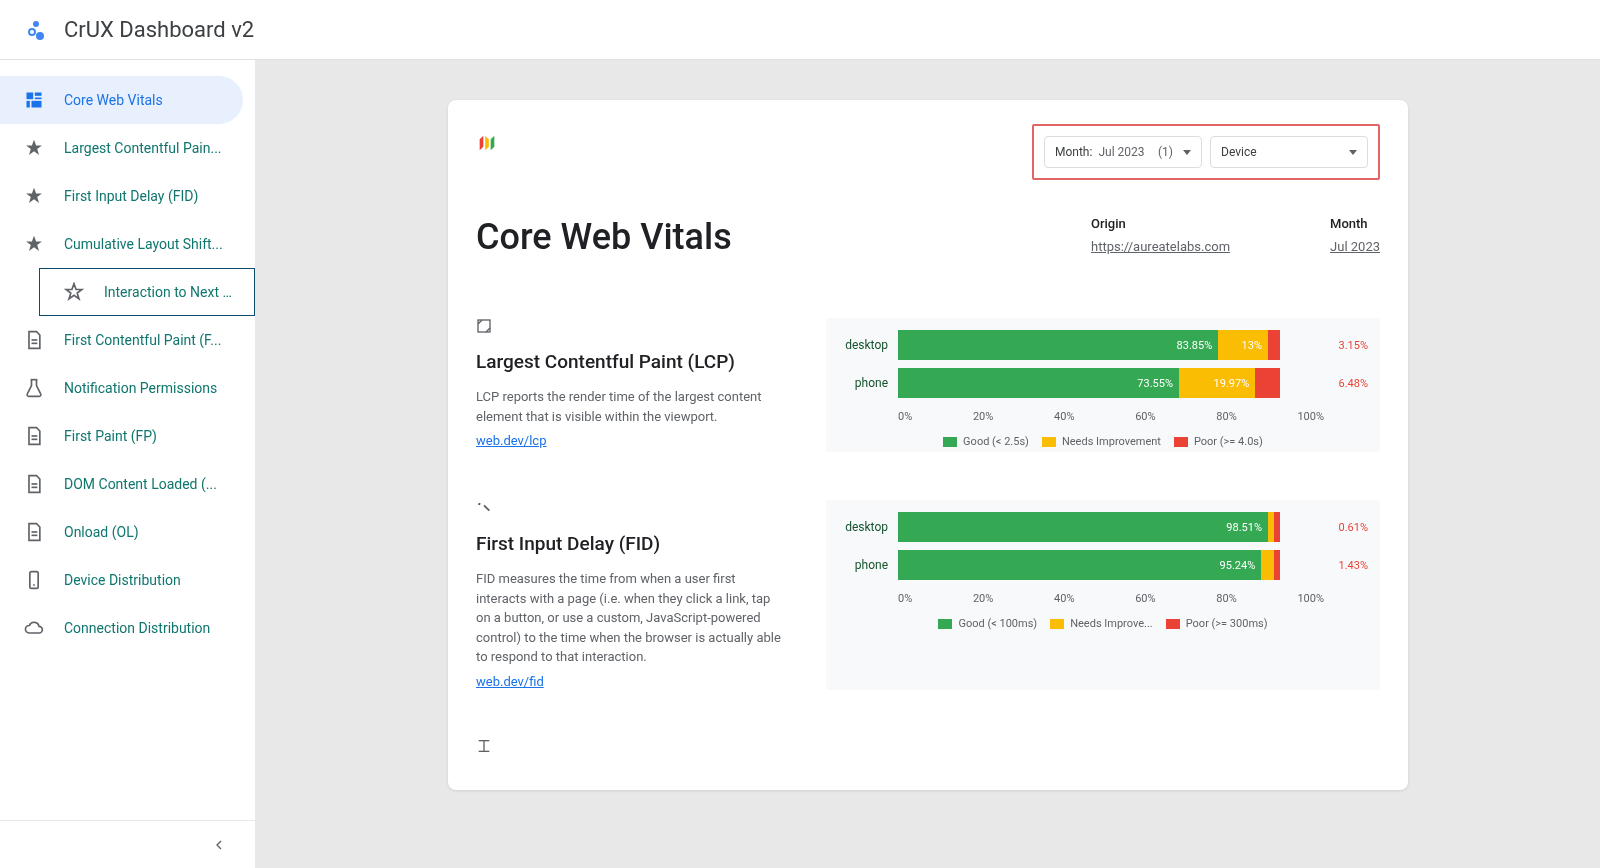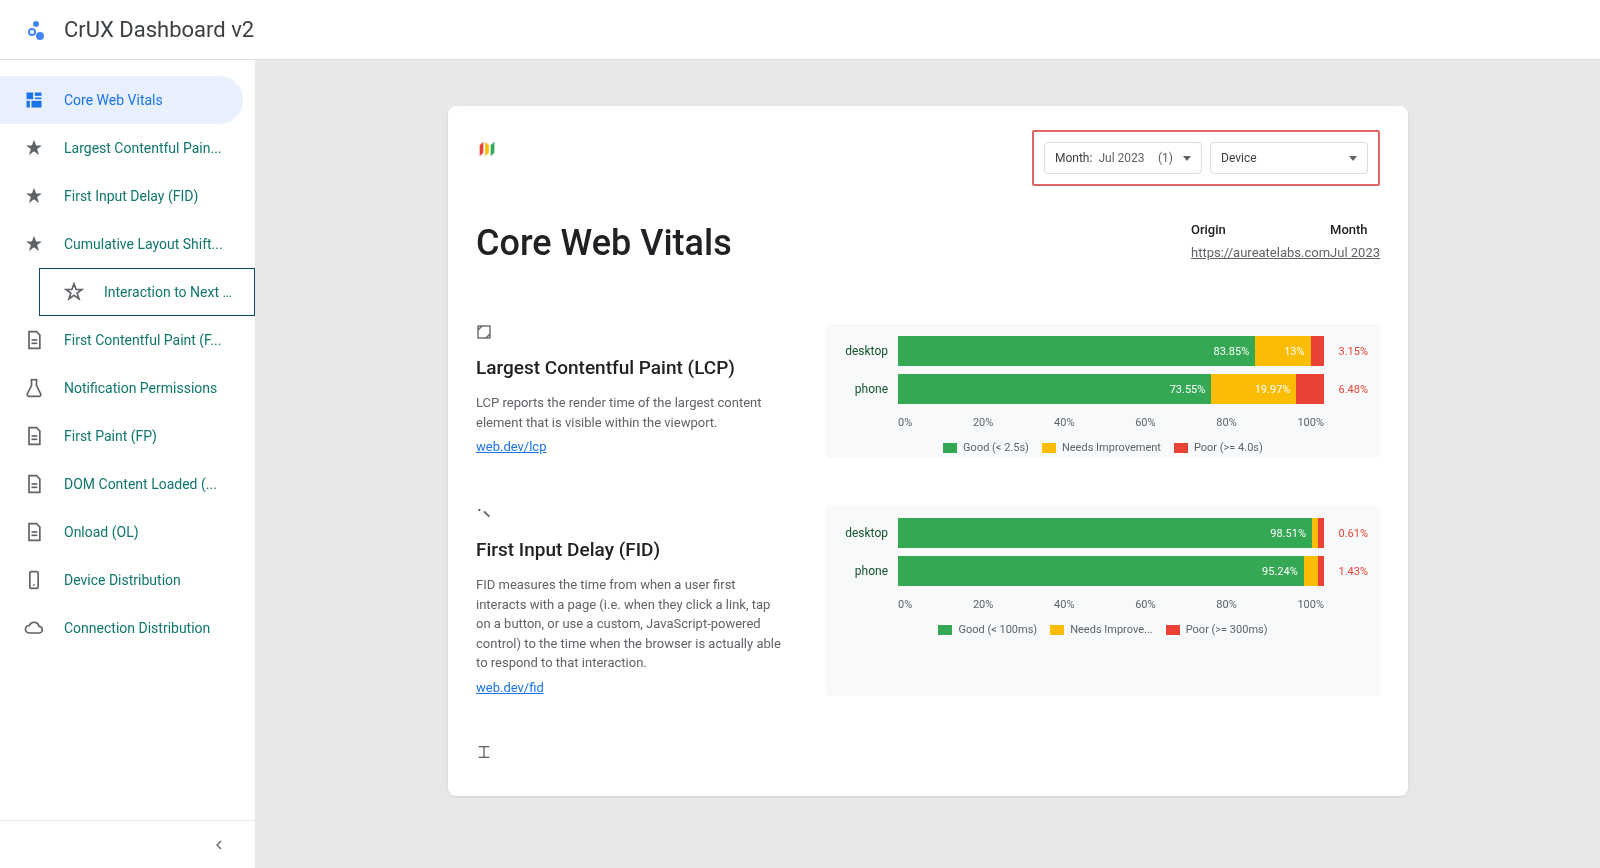--- a/index.html
+++ b/index.html
@@ -96,21 +96,21 @@
   background: #e8e8e8;
   padding: 32px 48px;
   overflow-y: auto;
 }
 .report-card {
   background: #fff;
   border-radius: 8px;
   box-shadow: 0 1px 3px rgba(0,0,0,0.1);
   padding: 24px 28px 32px;
   max-width: 960px;
-  margin: 14px auto;
+  margin: 8px auto;
 }
 .report-header {
   display: flex;
   justify-content: space-between;
   align-items: flex-start;
   margin-bottom: 36px;
 }
 .brand-logo {
   width: 22px;
   height: 22px;
@@ -145,21 +145,21 @@
   display: flex;
   justify-content: space-between;
   align-items: flex-start;
   margin-bottom: 60px;
 }
 .main-title {
   font-size: 36px;
   font-weight: 500;
   color: #202124;
 }
-.meta-cols { display: flex; }
+.meta-cols { display: flex; gap: 100px; }
 .meta-col { font-size: 13px; }
 .meta-label { font-weight: 500; color: #202124; margin-bottom: 8px; }
 .meta-value { color: #5f6368; text-decoration: underline; }
 
 .metric-section {
   display: flex;
   gap: 40px;
   margin-bottom: 48px;
 }
 .metric-info { width: 310px; }
@@ -197,20 +197,21 @@
   text-align: right;
   font-size: 12px;
   color: #14532d;
   padding-right: 10px;
 }
 .bar-container {
   flex: 1;
   display: flex;
   height: 30px;
   align-items: center;
+  gap: 44px;
 }
 .bar-track {
   flex: 1;
   display: flex;
   height: 30px;
   position: relative;
 }
 .seg { height: 100%; display: flex; align-items: center; justify-content: flex-end; padding-right: 6px; font-size: 11px; color: #fff; overflow: hidden; white-space: nowrap; }
 .seg.good { background: #34a853; }
 .seg.ni { background: #fbbc04; }

